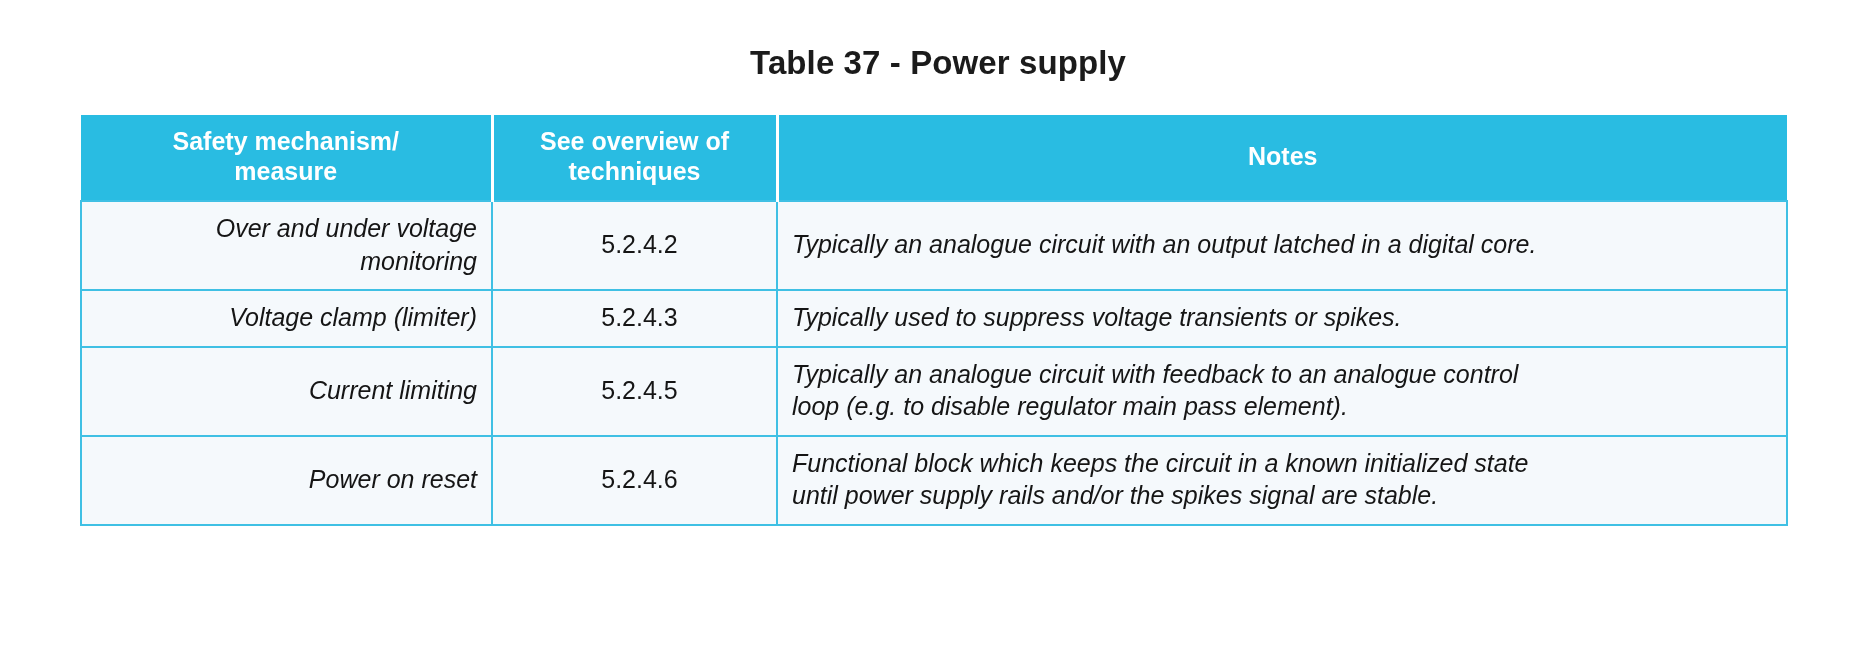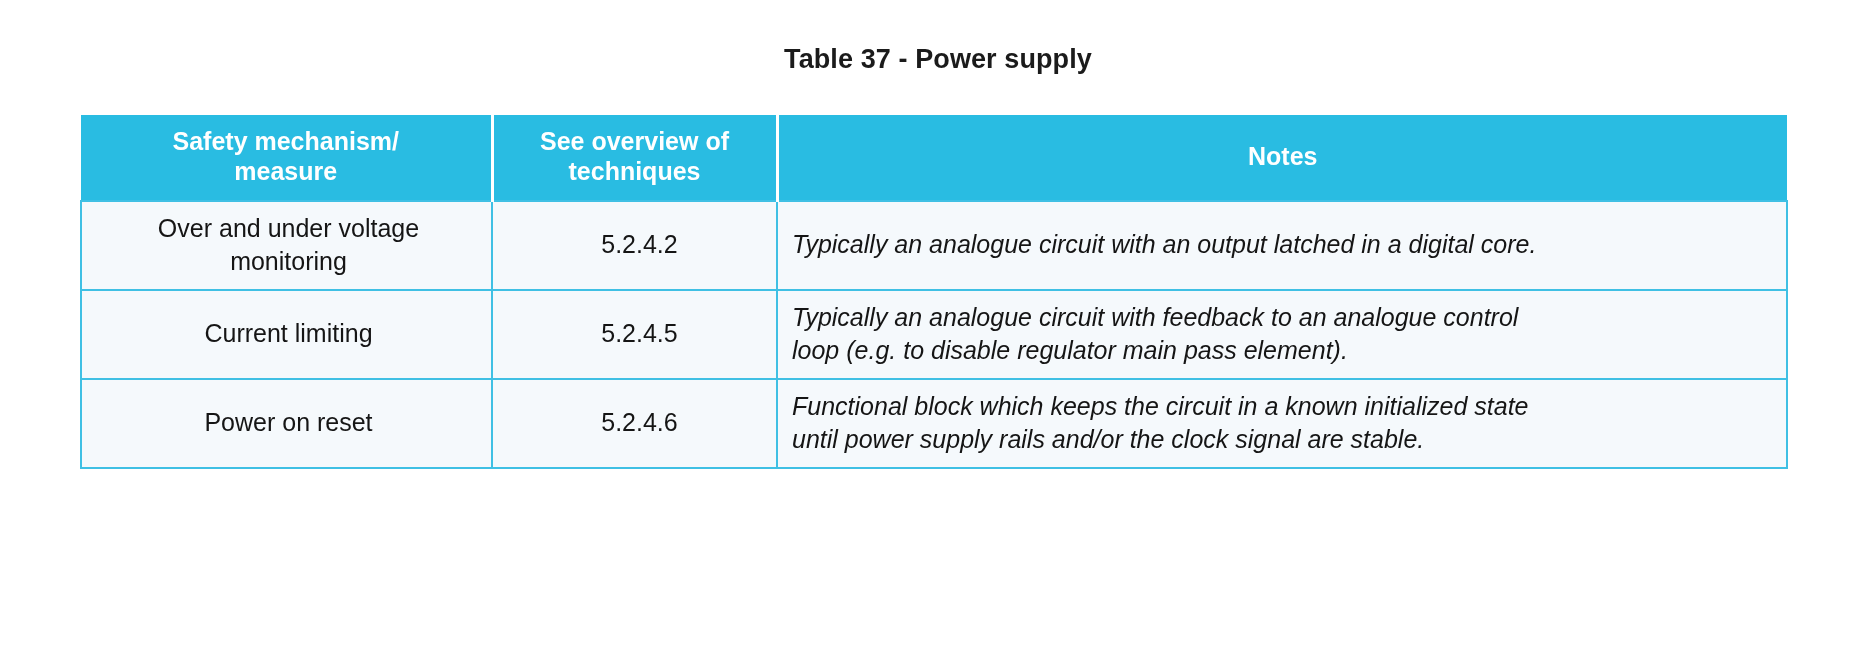--- a/index.html
+++ b/index.html
@@ -19,21 +19,21 @@
     width: 1876px;
     height: 660px;
     background: #ffffff;
   }
   .table-title {
     position: absolute;
     top: 44px;
     left: 0;
     width: 1876px;
     text-align: center;
-    font-size: 27px;
+    font-size: 33px;
     font-weight: bold;
     color: #1b1b1b;
     letter-spacing: 0.1px;
   }
   .table-wrap {
     position: absolute;
     left: 80px;
     top: 115px;
     width: 1706px;
   }
@@ -71,21 +71,22 @@
   table.spec-table tbody td {
     background: #F5F9FC;
     border: 2px solid #3FC0E4;
     font-size: 25px;
     color: #151515;
     vertical-align: middle;
     line-height: 1.30;
     padding: 10px 14px 12px 18px;
   }
   table.spec-table tbody td.col-measure {
-    text-align: center;
+    text-align: right;
+    font-style: italic;
   }
   table.spec-table tbody td.col-ref {
     text-align: center;
     padding-left: 10px;
     padding-right: 0;
   }
   table.spec-table tbody td.col-notes {
     text-align: left;
     padding-left: 14px;
     padding-right: 10px;
@@ -129,37 +130,44 @@
       <tbody>
 
         <tr class="r-tall">
           <td class="col-measure">Over and under voltage monitoring</td>
           <td class="col-ref">5.2.4.2</td>
           <td class="col-notes">
             <span class="note-line">Typically an analogue circuit with an output latched in a digital core.</span>
           </td>
         </tr>
 
+        <tr class="r-short">
+          <td class="col-measure">Voltage clamp (limiter)</td>
+          <td class="col-ref">5.2.4.3</td>
+          <td class="col-notes">
+            <span class="note-line">Typically used to suppress voltage transients or spikes.</span>
+          </td>
+        </tr>
 
 
         <tr class="r-tall">
           <td class="col-measure">Current limiting</td>
           <td class="col-ref">5.2.4.5</td>
           <td class="col-notes">
             <span class="note-line">Typically an analogue circuit with feedback to an analogue control</span>
             <span class="note-line">loop (e.g. to disable regulator main pass element).</span>
           </td>
         </tr>
 
         <tr class="r-tall">
           <td class="col-measure">Power on reset</td>
           <td class="col-ref">5.2.4.6</td>
           <td class="col-notes">
             <span class="note-line">Functional block which keeps the circuit in a known initialized state</span>
-            <span class="note-line">until power supply rails and/or the clock signal are stable.</span>
+            <span class="note-line">until power supply rails and/or the spikes signal are stable.</span>
           </td>
         </tr>
 
       </tbody>
     </table>
   </div>
 
 </div>
 
 </body></html>

